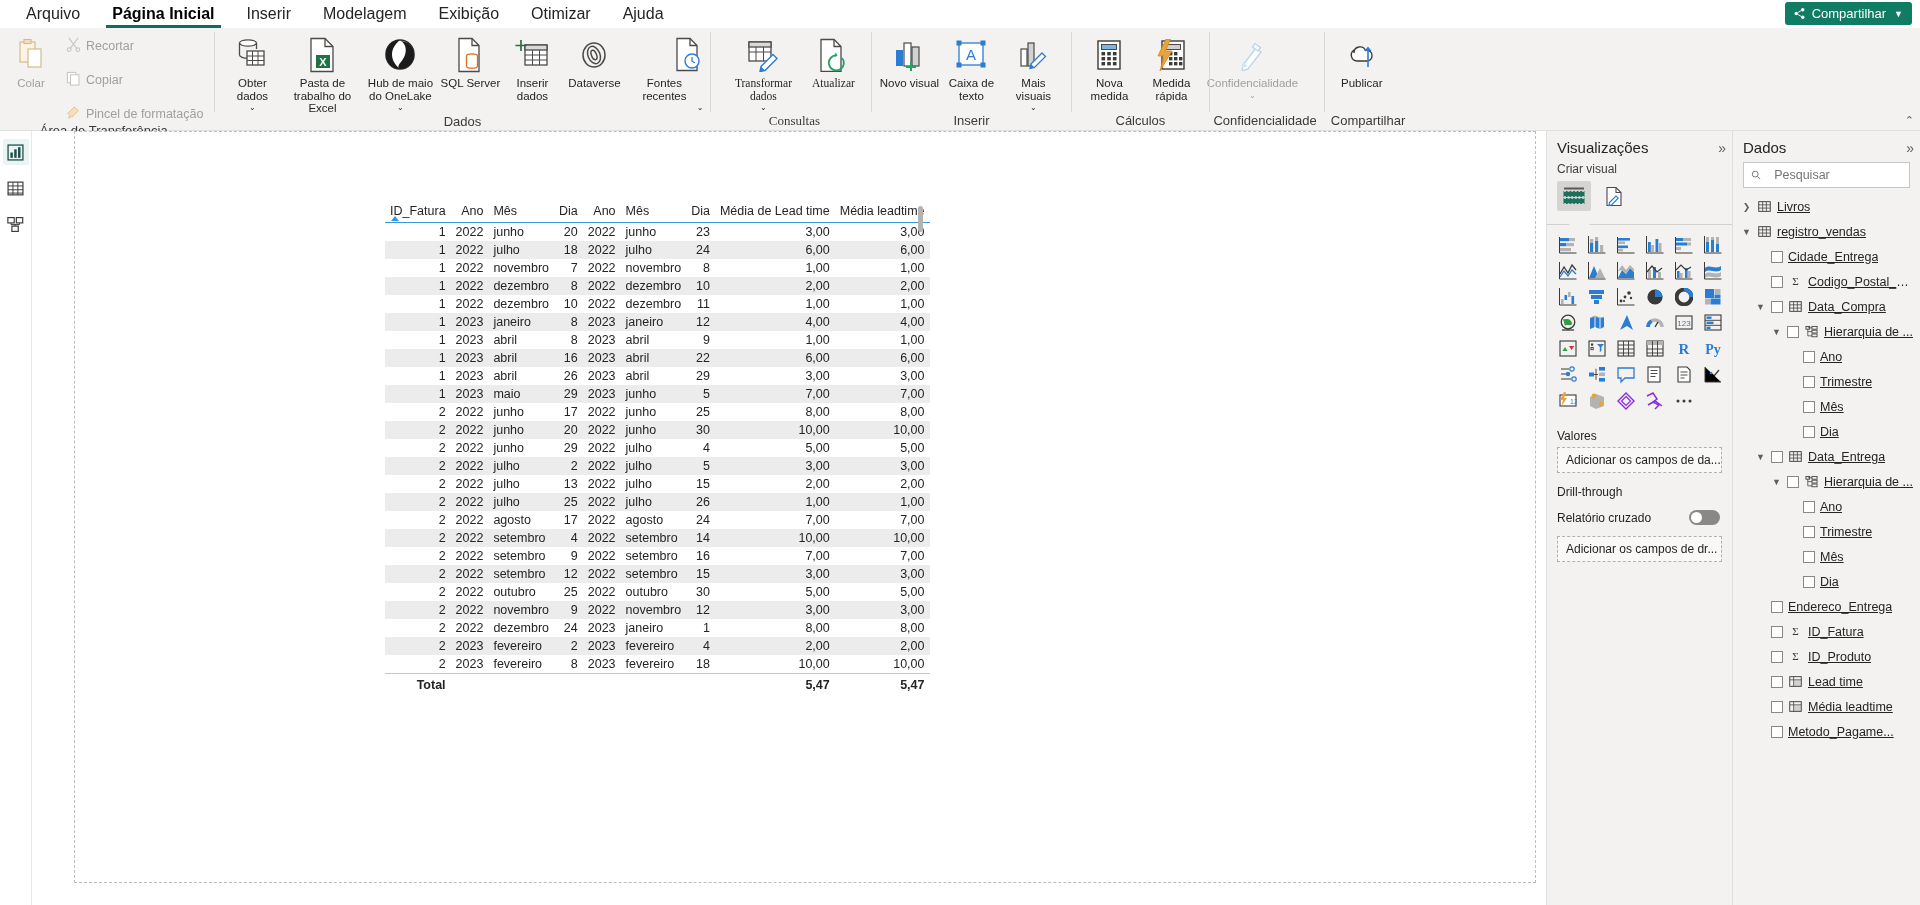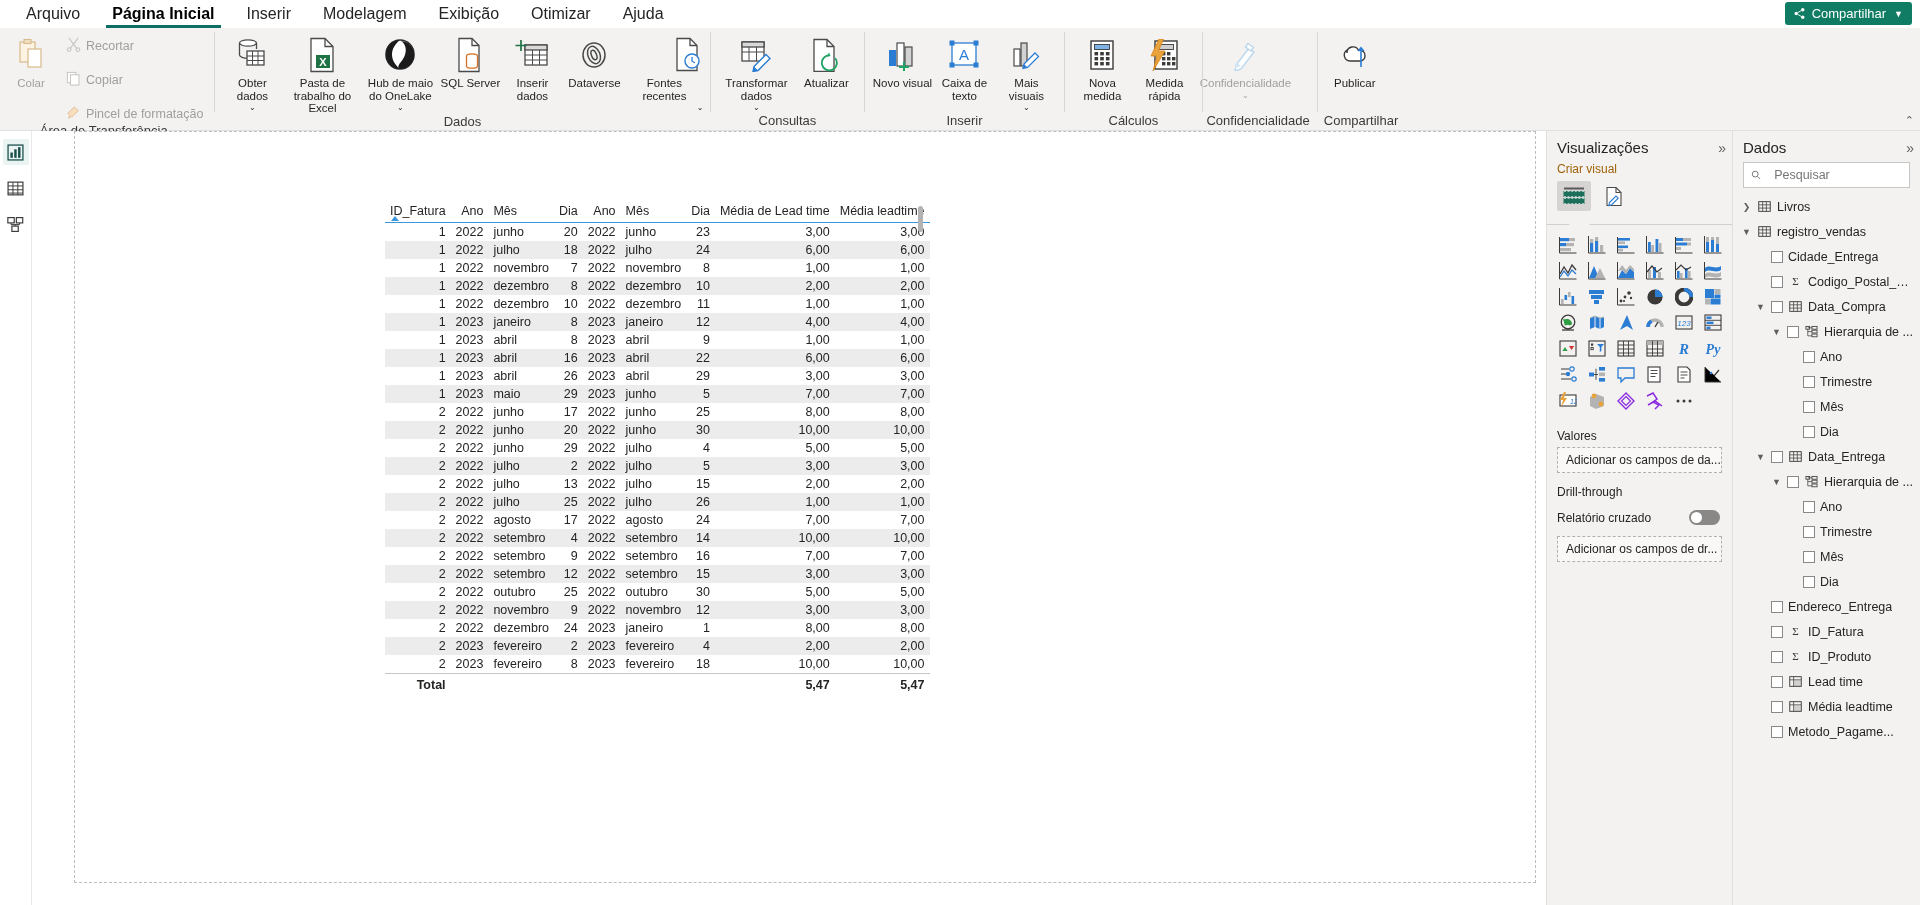--- a/index.html
+++ b/index.html
@@ -118,21 +118,21 @@
   .pane { background:#f3f2f1; border-left:1px solid #e1dfdd; height:100%; position:relative; }
   #viz-pane { width:186px; }
   #data-pane { width:188px; }
   .pane-head {
     display:flex; align-items:center; justify-content:space-between;
     padding:8px 8px 6px 10px;
     gap:20px;
   }
   .pane-title { font-size:15px; color:#252423; }
   .pane-chev { font-size:14px; color:#605e5c; cursor:pointer; letter-spacing:-2px; }
-  .pane-sub { font-size:12px; color:#a16207; padding:0 10px 5px 10px; }
+  .pane-sub { font-size:12px; color:#404040; padding:0 10px 5px 10px; }
 
   #viz-type-row {
     display:flex; gap:6px; padding:0 10px 0 10px; align-items:center;
   }
   .viz-type-btn {
     width:34px;height:30px; display:flex;align-items:center;justify-content:center;
     cursor:pointer; border-radius:2px;
   }
   .viz-type-btn.sel { background:#d6d4d2; }
   #viz-caret {
@@ -145,21 +145,21 @@
     clip-path:polygon(0 100%, 50% 0, 100% 100%);
     border-left:1px solid #f3f2f1;
   }
   #viz-caret .tri {
     position:absolute; left:20px; bottom:0; width:0;height:0;
     border-left:11px solid transparent; border-right:11px solid transparent;
     border-bottom:10px solid #f3f2f1;
   }
   #viz-grid {
     display:grid; grid-template-columns:repeat(6,1fr);
-    gap:2px 6px; padding:8px 8px 8px 10px;font-style:italic;
+    gap:2px 6px; padding:8px 8px 8px 10px;
   }
   .vicon {
     height:24px; display:flex; align-items:center; justify-content:center;
     cursor:pointer; border-radius:2px; font-size:13px;
   }
   .vsec-title { font-size:12px; color:#252423; padding:8px 10px 4px 10px; }
   .dropzone {
     margin:0 10px; border:1px dashed #b3b0ad; background:#f9f8f7;
     font-size:12px; color:#252423; padding:5px 8px; white-space:nowrap;
     overflow:hidden; cursor:pointer;
@@ -191,21 +191,21 @@
   }
   .tw-chev { width:11px; font-size:9px; color:#605e5c; flex:0 0 11px; text-align:center; }
   .tw-chev.blank { visibility:hidden; }
   .tw-cb {
     width:12px;height:12px;border:1px solid #8a8886;background:#fff;flex:0 0 12px;
   }
   .tw-ico { width:15px; flex:0 0 15px; display:flex; align-items:center; justify-content:center; }
   .indent1 { padding-left:22px; }
   .indent2 { padding-left:38px; }
   .indent3 { padding-left:54px; }
-  .lbl-ell { overflow:hidden; text-overflow:ellipsis; }
+  .lbl-ell { overflow:hidden; text-overflow:ellipsis;text-decoration:underline; }
 </style>
 </head>
 <body>
 
 <div id="ribbon-tabs">
   <div id="tabs-host" style="display:flex;align-items:flex-end;">
       <div class="rtab">Arquivo</div>
       <div class="rtab active">Página Inicial</div>
       <div class="rtab">Inserir</div>
       <div class="rtab">Modelagem</div>
@@ -343,21 +343,21 @@
   <circle cx="19" cy="24" r="7" fill="#fff" stroke="#2b7cd3" stroke-width="1.4"></circle>
   <path d="M19 20v4.2l3 1.6" stroke="#2b7cd3" stroke-width="1.3" fill="none"></path>
               </svg>
             </span>
             <span class="lbl">Fontes recentes</span>
             <span class="lbl" style="font-size:8px;line-height:8px;">⌄</span>
           </div>
         </div>
         <div class="rgroup-label">Dados</div>
       </div>
-      <div class="rgroup" style="padding-left: 7px; padding-right: 7px;">
+      <div class="rgroup" style="padding-left: 14px; padding-right: 7px; font-family: Liberation Serif, serif;">
         <div class="rgroup-items">
           <div class="rbig" style="width: 78px;">
             <span class="ico">
               <svg width="34" height="34" viewBox="0 0 34 34">
   <rect x="3" y="4" width="22" height="19" fill="#fff" stroke="#4a4a4a" stroke-width="1.3"></rect>
   <rect x="3" y="4" width="22" height="5" fill="#d9d9d9" stroke="#4a4a4a" stroke-width="1.3"></rect>
   <path d="M3 14h22M10 9v14M17.5 9v14" stroke="#4a4a4a" stroke-width="1"></path>
   <path d="M15 28.5 27 16.5l4 4-12 12-5 1z" fill="#fff" stroke="#2b7cd3" stroke-width="1.4"></path>
   <path d="M14 33.5l5-1-4-4z" fill="#2b7cd3"></path>
               </svg>

